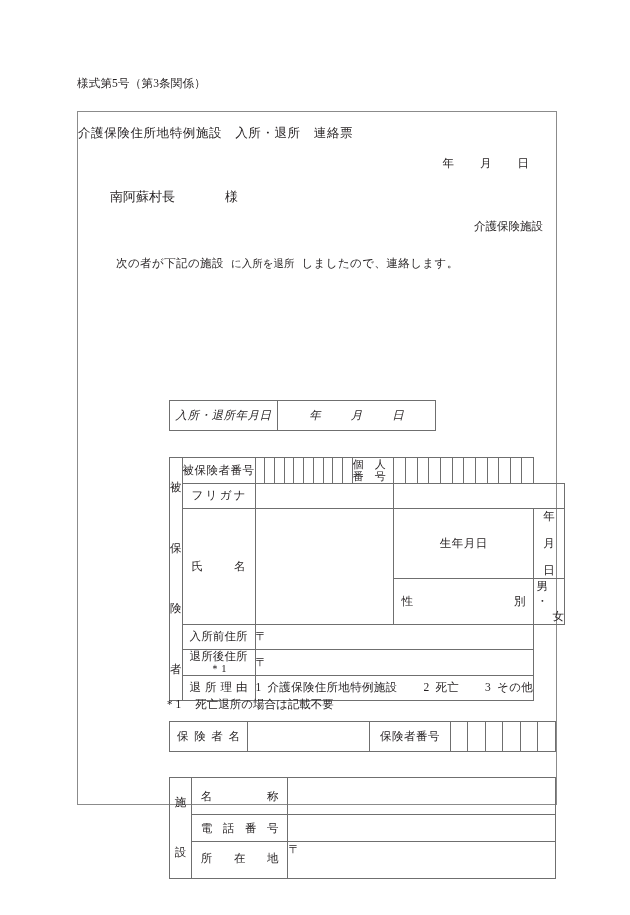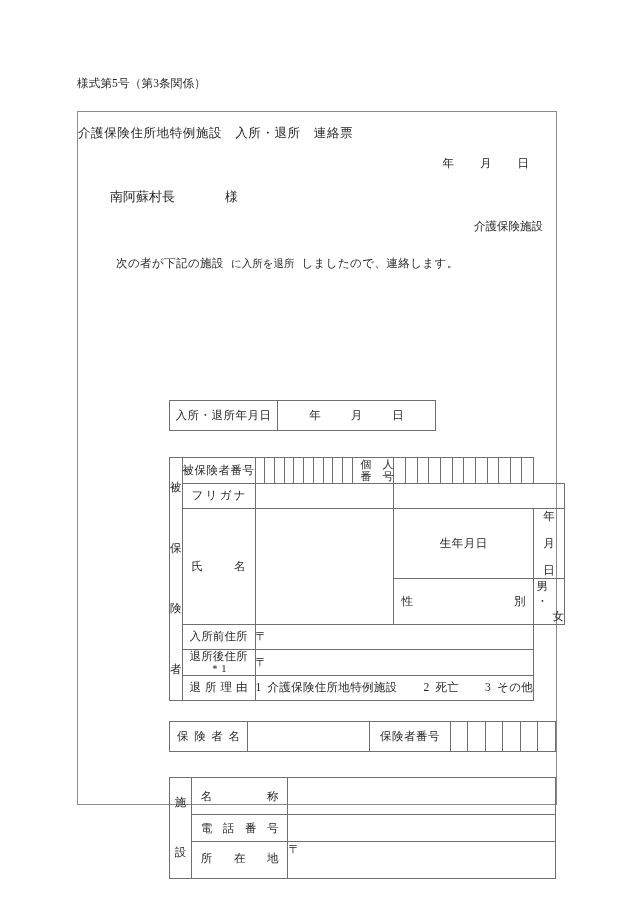--- a/index.html
+++ b/index.html
@@ -139,21 +139,21 @@
     flex-direction: column;
     justify-content: space-around;
     align-items: center;
     height: 100%;
     font-size: 11.5px;
     line-height: 1;
   }
 
   
   #tbl-entry-date { left: 91px; top: 288px; }
-  #tbl-entry-date td { height: 29px; }
+  #tbl-entry-date td { height: 29px; font-style: italic; }
   #tbl-entry-date .c-lab { width: 107px; }
   #tbl-entry-date .c-val { width: 157px; text-align: center; }
   .ymd .sp { display: inline-block; width: 30px; }
 
   
   #tbl-insured { left: 91px; top: 345px; }
   #tbl-insured td { height: 24px; }
   #tbl-insured .c-side  { width: 23px; }
   #tbl-insured .c-field { width: 103px; }
 
@@ -166,21 +166,21 @@
   .boxrow > i {
     flex: 1 1 0;
     border-right: 1px solid #6f6f6f;
     display: block;
     height: 100%;
   }
   .boxrow > i:last-child { border-right: none; }
 
   .dual-line {
     line-height: 1.12;
-    text-align: right;
+    text-align: left;
     font-size: 11px;
     padding: 1px 0;
     white-space: nowrap;
     font-family: Liberation Serif, serif;
   }
 
   .postal {
     padding: 2px 0 0 5px;
     font-size: 11.5px;
     vertical-align: top;
@@ -400,20 +400,23 @@
                 <span>由</span>
               </div>
         </td>
         <td class="reason-opts" colspan="3">
           <span class="o"><span class="num">1</span><span>介護保険住所地特例施設</span></span><span class="gap"></span><span class="o"><span class="num">2</span><span>死亡</span></span><span class="gap"></span><span class="o"><span class="num">3</span><span>その他</span></span>
         </td>
       </tr>
     </tbody>
       </table>
 
+    <div class="footnote">
+      <span>＊1</span><span class="gap"></span><span>死亡退所の場合は記載不要</span>
+    </div>
 
     <table class="grid" id="tbl-insurer">
       <tbody>
           <tr>
         <td class="c-lab">
           <div class="jlbl tight">
                 <span>保</span>
                 <span>険</span>
                 <span>者</span>
                 <span>名</span>

